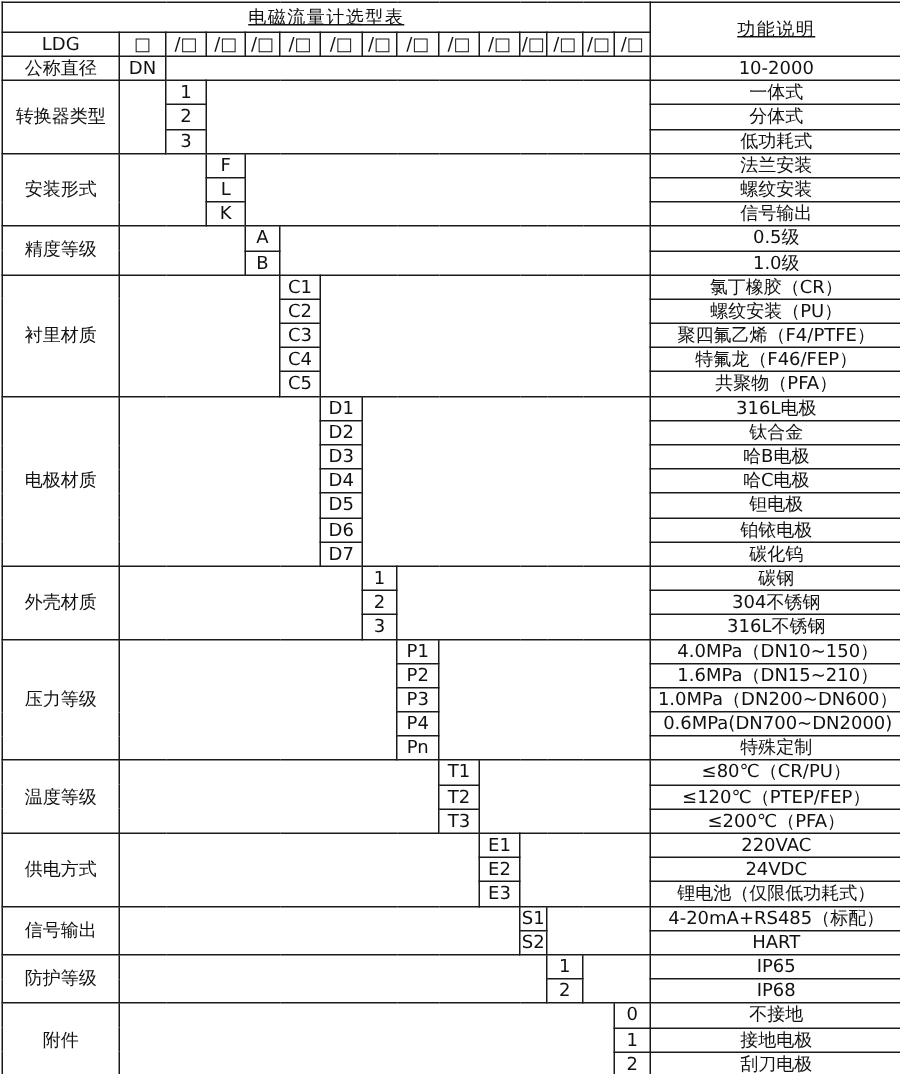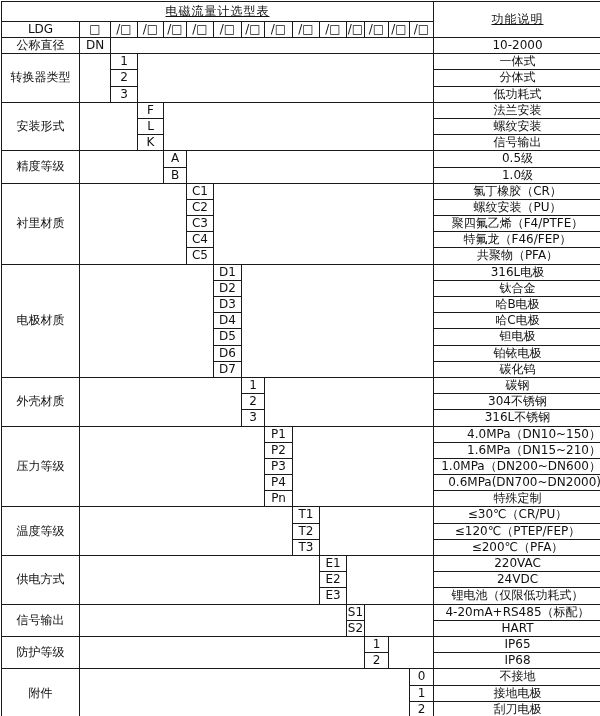--- a/index.html
+++ b/index.html
@@ -28,21 +28,21 @@
   tr.title-row { height: 20px; text-decoration: underline; }
   tr.ldg-row   { height: 16px; }
   tbody#rows tr { height: 16.19px; }
   td.title  { font-size: 13px; letter-spacing: 1px; }
   td.fnhdr  { font-size: 13px; letter-spacing: 1px; }
   td.ldg    { font-size: 12px; }
   td.slot   { font-size: 12px; padding: 0 1px; }
   td.glabel { font-size: 12.5px; }
   td.code   { font-size: 12px; }
   td.desc   { font-size: 12px; }
-  td.desc.left { text-align: right; padding-left: 2px; }
+  td.desc.left { text-align: center; padding-left: 2px; }
   td.blank  { background: #fff; }
 </style>
 </head>
 <body>
 
 <table class="sel">
   <colgroup>
     <col style="width:78px">
       <col style="width:31px">
       <col style="width:27px">
@@ -222,21 +222,21 @@
       </tr>
       <tr>
         <td class="code">Pn</td>
         <td class="desc">特殊定制</td>
       </tr>
       <tr>
         <td class="glabel" rowspan="3">温度等级</td>
         <td class="blank" rowspan="3" colspan="8"></td>
         <td class="code">T1</td>
         <td class="blank" rowspan="3" colspan="5"></td>
-        <td class="desc">≤30℃（CR/PU）</td>
+        <td class="desc">≤80℃（CR/PU）</td>
       </tr>
       <tr>
         <td class="code">T2</td>
         <td class="desc">≤120℃（PTEP/FEP）</td>
       </tr>
       <tr>
         <td class="code">T3</td>
         <td class="desc">≤200℃（PFA）</td>
       </tr>
       <tr>

